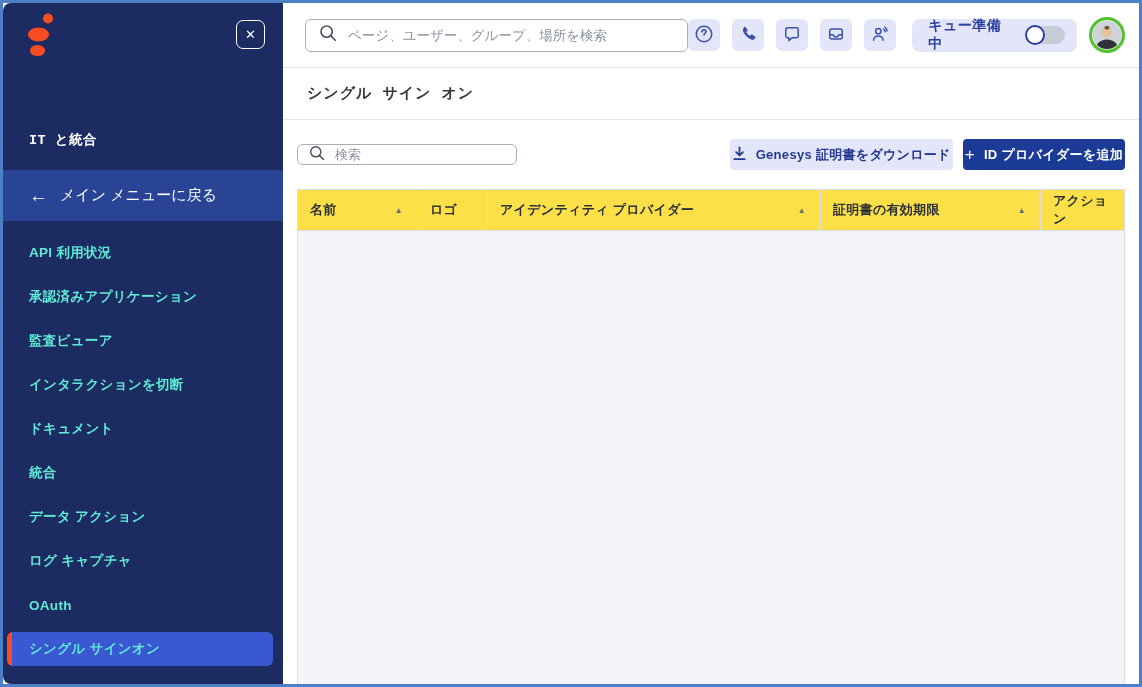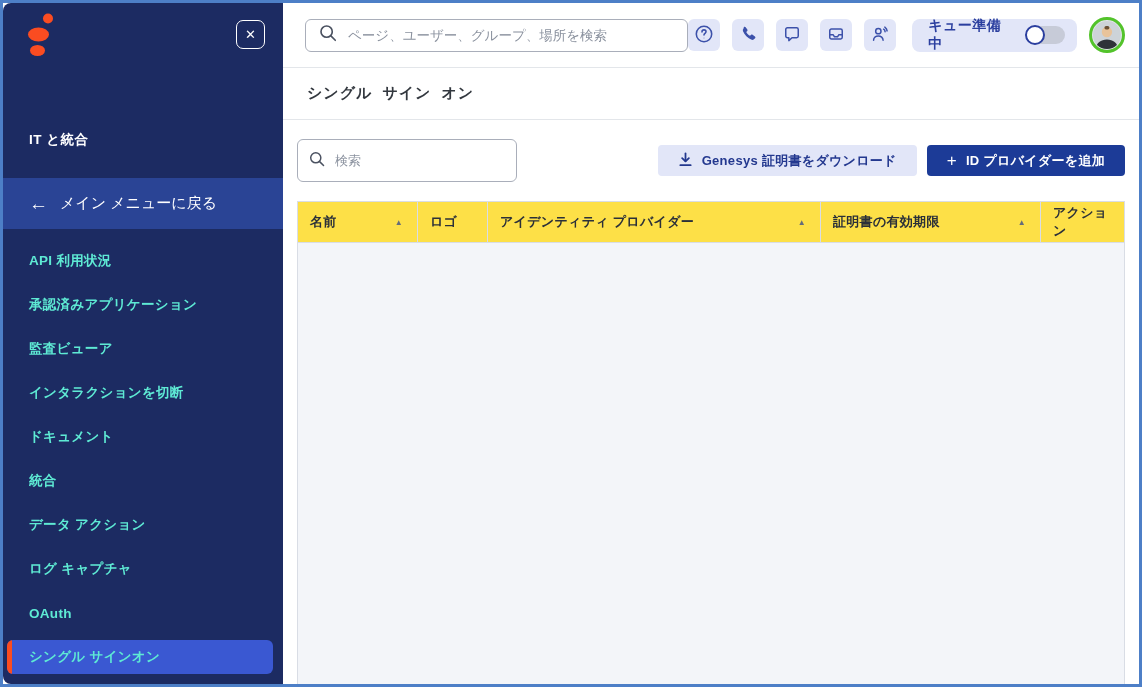--- a/index.html
+++ b/index.html
@@ -25,21 +25,21 @@
   }
   .side-top { display:flex; justify-content:space-between; align-items:flex-start; padding:10px 18px 0 22px; }
   .logo { width:30px; height:48px; }
   .close-btn {
     width:29px; height:29px; margin-top:7px;
     border:1.5px solid #ffffff; border-radius:7px;
     background:transparent; color:#fff;
     font-size:13px; line-height:26px; text-align:center;
     cursor:pointer; font-family:inherit;
   }
-  .section-title { margin:66px 0 8px 26px; font-size:13.5px; font-weight:bold; letter-spacing:0.5px; }
+  .section-title { margin:66px 0 0 26px; font-size:13.5px; font-weight:bold; letter-spacing:0.5px;font-family:Liberation Mono, monospace; }
   .back-row {
     margin-top:21px; height:51px;
     background:#2a4495;
     display:flex; align-items:center; gap:12px;
     padding-left:26px; font-size:15px; cursor:pointer;
   }
   .back-arrow { font-size:19px; line-height:1; }
   .menu { padding-top:10px; display:flex; flex-direction:column; }
   .nav-item {
     height:44px; display:flex; align-items:center;
@@ -106,33 +106,33 @@
     height:52px; flex:0 0 52px;
     display:flex; align-items:center; padding-left:24px;
     border-bottom:1px solid #e3e6ea;
     font-family:Liberation Mono, monospace;
   }
   .page-title { font-size:15px; color:#33383f; letter-spacing:1px; }
 
   .content { flex:1; padding:19px 14px 0 14px; display:flex; flex-direction:column; min-height:0; }
   .toolbar { display:flex; align-items:center; }
   .mini-search {
-    width:220px; height:43px;
+    width:220px; height:21px;
     display:flex; align-items:center; gap:9px;
     border:1px solid #a9aeba; border-radius:6px;
     padding:0 10px; background:#fff;
   }
   .mini-search input {
     border:none; outline:none; flex:1; width:100%; font-size:13px;
     font-family:inherit; color:#333; background:transparent;
   }
   .toolbar-buttons { margin-left:auto; display:flex; gap:10px; }
   .btn { height:31px; border:none; border-radius:4px; font-family:inherit;
     font-size:13px; font-weight:bold; display:flex; align-items:center; gap:9px;
-    padding:0 20px; cursor:pointer; letter-spacing:0.3px; }
+    padding:0 2px; cursor:pointer; letter-spacing:0.3px; }
   .btn.soft { background:#e2e6f8; color:#23388f; }
   .btn.primary { background:#1c3b97; color:#fff; }
   .btn .plus { font-size:17px; font-weight:normal; line-height:1; margin-top:-1px; }
 
   .table { margin-top:19px; display:flex; flex-direction:column; flex:1; min-height:0; }
   .thead {
     display:flex; height:42px;
     border:1px solid #d9dde5; background:#fde047;
   }
   .th {

